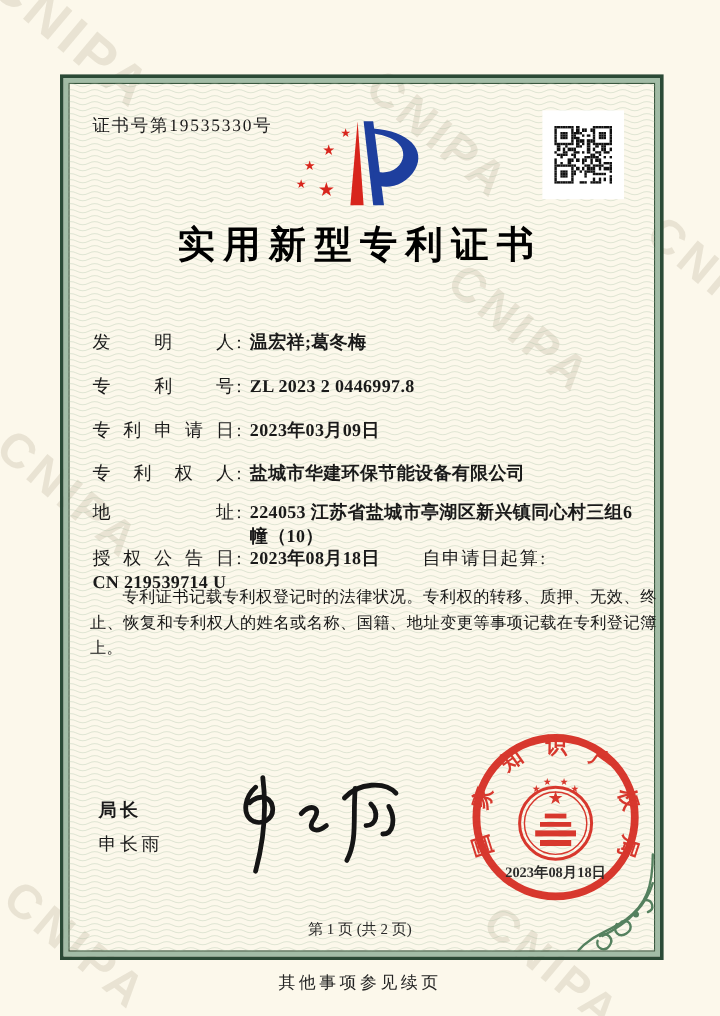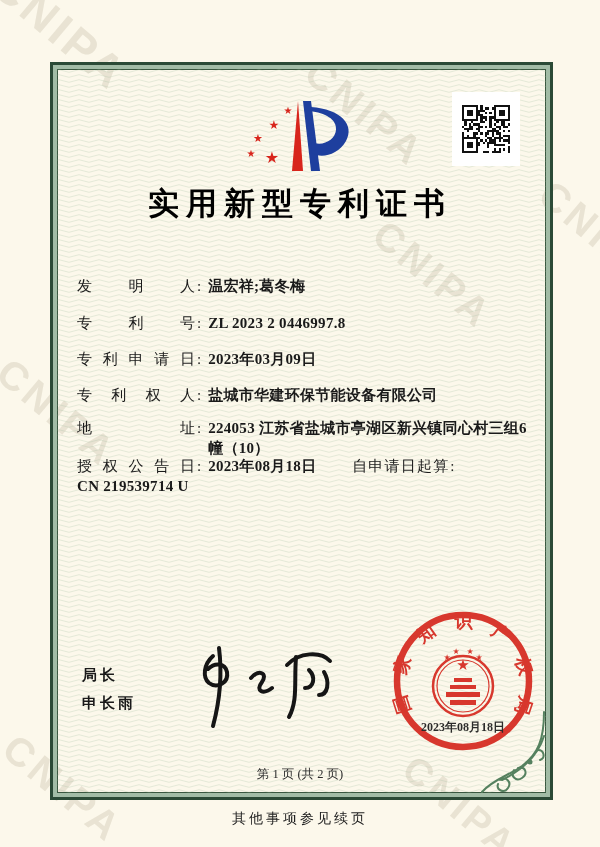--- a/index.html
+++ b/index.html
@@ -42,21 +42,21 @@
   .f-sep{display:inline-block;margin:0 7px 0 2px;vertical-align:top;}
   .f-value{display:inline-block;font-weight:bold;width:332px;vertical-align:top;letter-spacing:.3px;}
   .f-value.short{width:120px;}
   .f-value.short2{width:118px;}
   #body-text{left:75px;top:488px;width:472px;font-size:13.5px;line-height:1.55;
              text-align:justify;color:#151515;}
   #body-text p{margin:0 0 7px;text-indent:2em;}
   #officer-title{left:82px;top:666px;font-family:"Liberation Sans",sans-serif;
                  font-weight:600;font-size:15px;letter-spacing:3px;}
   #officer-name{left:82px;top:694px;font-family:"Liberation Sans",sans-serif;
-                font-weight:700;font-size:15px;letter-spacing:3px;}
+                font-weight:400;font-size:15px;letter-spacing:3px;}
   #signature{left:175px;top:642px;width:170px;height:90px;z-index:4;}
   #seal{left:388px;top:606px;width:150px;height:150px;z-index:4;opacity:.92;}
   #ornament{left:478px;top:710px;width:72px;height:86px;z-index:3;}
   #page-num{left:0;top:766px;width:100%;text-align:center;font-size:12.5px;color:#2a2a2a;}
   #footer-note{left:0;top:810px;width:100%;text-align:center;font-size:14px;
                letter-spacing:3px;color:#222;}
 </style>
 </head>
 <body>
 
@@ -216,20 +216,21 @@
       <path d="M0 690 q5 -2.6 10 0 t10 0 q5 -2.6 10 0 t10 0 q5 -2.6 10 0 t10 0 q5 -2.6 10 0 t10 0 q5 -2.6 10 0 t10 0 q5 -2.6 10 0 t10 0 q5 -2.6 10 0 t10 0 q5 -2.6 10 0 t10 0 q5 -2.6 10 0 t10 0 q5 -2.6 10 0 t10 0 q5 -2.6 10 0 t10 0 q5 -2.6 10 0 t10 0 q5 -2.6 10 0 t10 0 q5 -2.6 10 0 t10 0 q5 -2.6 10 0 t10 0 q5 -2.6 10 0 t10 0 q5 -2.6 10 0 t10 0 q5 -2.6 10 0 t10 0 q5 -2.6 10 0 t10 0 q5 -2.6 10 0 t10 0 q5 -2.6 10 0 t10 0 q5 -2.6 10 0 t10 0 q5 -2.6 10 0 t10 0 q5 -2.6 10 0 t10 0 q5 -2.6 10 0 t10 0"></path>
       <path d="M0 695 q5 -2.6 10 0 t10 0 q5 -2.6 10 0 t10 0 q5 -2.6 10 0 t10 0 q5 -2.6 10 0 t10 0 q5 -2.6 10 0 t10 0 q5 -2.6 10 0 t10 0 q5 -2.6 10 0 t10 0 q5 -2.6 10 0 t10 0 q5 -2.6 10 0 t10 0 q5 -2.6 10 0 t10 0 q5 -2.6 10 0 t10 0 q5 -2.6 10 0 t10 0 q5 -2.6 10 0 t10 0 q5 -2.6 10 0 t10 0 q5 -2.6 10 0 t10 0 q5 -2.6 10 0 t10 0 q5 -2.6 10 0 t10 0 q5 -2.6 10 0 t10 0 q5 -2.6 10 0 t10 0 q5 -2.6 10 0 t10 0 q5 -2.6 10 0 t10 0 q5 -2.6 10 0 t10 0 q5 -2.6 10 0 t10 0 q5 -2.6 10 0 t10 0 q5 -2.6 10 0 t10 0"></path>
       <path d="M0 700 q5 -2.6 10 0 t10 0 q5 -2.6 10 0 t10 0 q5 -2.6 10 0 t10 0 q5 -2.6 10 0 t10 0 q5 -2.6 10 0 t10 0 q5 -2.6 10 0 t10 0 q5 -2.6 10 0 t10 0 q5 -2.6 10 0 t10 0 q5 -2.6 10 0 t10 0 q5 -2.6 10 0 t10 0 q5 -2.6 10 0 t10 0 q5 -2.6 10 0 t10 0 q5 -2.6 10 0 t10 0 q5 -2.6 10 0 t10 0 q5 -2.6 10 0 t10 0 q5 -2.6 10 0 t10 0 q5 -2.6 10 0 t10 0 q5 -2.6 10 0 t10 0 q5 -2.6 10 0 t10 0 q5 -2.6 10 0 t10 0 q5 -2.6 10 0 t10 0 q5 -2.6 10 0 t10 0 q5 -2.6 10 0 t10 0 q5 -2.6 10 0 t10 0 q5 -2.6 10 0 t10 0"></path>
       <path d="M0 705 q5 -2.6 10 0 t10 0 q5 -2.6 10 0 t10 0 q5 -2.6 10 0 t10 0 q5 -2.6 10 0 t10 0 q5 -2.6 10 0 t10 0 q5 -2.6 10 0 t10 0 q5 -2.6 10 0 t10 0 q5 -2.6 10 0 t10 0 q5 -2.6 10 0 t10 0 q5 -2.6 10 0 t10 0 q5 -2.6 10 0 t10 0 q5 -2.6 10 0 t10 0 q5 -2.6 10 0 t10 0 q5 -2.6 10 0 t10 0 q5 -2.6 10 0 t10 0 q5 -2.6 10 0 t10 0 q5 -2.6 10 0 t10 0 q5 -2.6 10 0 t10 0 q5 -2.6 10 0 t10 0 q5 -2.6 10 0 t10 0 q5 -2.6 10 0 t10 0 q5 -2.6 10 0 t10 0 q5 -2.6 10 0 t10 0 q5 -2.6 10 0 t10 0 q5 -2.6 10 0 t10 0"></path>
       <path d="M0 710 q5 -2.6 10 0 t10 0 q5 -2.6 10 0 t10 0 q5 -2.6 10 0 t10 0 q5 -2.6 10 0 t10 0 q5 -2.6 10 0 t10 0 q5 -2.6 10 0 t10 0 q5 -2.6 10 0 t10 0 q5 -2.6 10 0 t10 0 q5 -2.6 10 0 t10 0 q5 -2.6 10 0 t10 0 q5 -2.6 10 0 t10 0 q5 -2.6 10 0 t10 0 q5 -2.6 10 0 t10 0 q5 -2.6 10 0 t10 0 q5 -2.6 10 0 t10 0 q5 -2.6 10 0 t10 0 q5 -2.6 10 0 t10 0 q5 -2.6 10 0 t10 0 q5 -2.6 10 0 t10 0 q5 -2.6 10 0 t10 0 q5 -2.6 10 0 t10 0 q5 -2.6 10 0 t10 0 q5 -2.6 10 0 t10 0 q5 -2.6 10 0 t10 0 q5 -2.6 10 0 t10 0"></path>
       <path d="M0 715 q5 -2.6 10 0 t10 0 q5 -2.6 10 0 t10 0 q5 -2.6 10 0 t10 0 q5 -2.6 10 0 t10 0 q5 -2.6 10 0 t10 0 q5 -2.6 10 0 t10 0 q5 -2.6 10 0 t10 0 q5 -2.6 10 0 t10 0 q5 -2.6 10 0 t10 0 q5 -2.6 10 0 t10 0 q5 -2.6 10 0 t10 0 q5 -2.6 10 0 t10 0 q5 -2.6 10 0 t10 0 q5 -2.6 10 0 t10 0 q5 -2.6 10 0 t10 0 q5 -2.6 10 0 t10 0 q5 -2.6 10 0 t10 0 q5 -2.6 10 0 t10 0 q5 -2.6 10 0 t10 0 q5 -2.6 10 0 t10 0 q5 -2.6 10 0 t10 0 q5 -2.6 10 0 t10 0 q5 -2.6 10 0 t10 0 q5 -2.6 10 0 t10 0 q5 -2.6 10 0 t10 0"></path>
       <path d="M0 720 q5 -2.6 10 0 t10 0 q5 -2.6 10 0 t10 0 q5 -2.6 10 0 t10 0 q5 -2.6 10 0 t10 0 q5 -2.6 10 0 t10 0 q5 -2.6 10 0 t10 0 q5 -2.6 10 0 t10 0 q5 -2.6 10 0 t10 0 q5 -2.6 10 0 t10 0 q5 -2.6 10 0 t10 0 q5 -2.6 10 0 t10 0 q5 -2.6 10 0 t10 0 q5 -2.6 10 0 t10 0 q5 -2.6 10 0 t10 0 q5 -2.6 10 0 t10 0 q5 -2.6 10 0 t10 0 q5 -2.6 10 0 t10 0 q5 -2.6 10 0 t10 0 q5 -2.6 10 0 t10 0 q5 -2.6 10 0 t10 0 q5 -2.6 10 0 t10 0 q5 -2.6 10 0 t10 0 q5 -2.6 10 0 t10 0 q5 -2.6 10 0 t10 0 q5 -2.6 10 0 t10 0"></path>
       <path d="M0 725 q5 -2.6 10 0 t10 0 q5 -2.6 10 0 t10 0 q5 -2.6 10 0 t10 0 q5 -2.6 10 0 t10 0 q5 -2.6 10 0 t10 0 q5 -2.6 10 0 t10 0 q5 -2.6 10 0 t10 0 q5 -2.6 10 0 t10 0 q5 -2.6 10 0 t10 0 q5 -2.6 10 0 t10 0 q5 -2.6 10 0 t10 0 q5 -2.6 10 0 t10 0 q5 -2.6 10 0 t10 0 q5 -2.6 10 0 t10 0 q5 -2.6 10 0 t10 0 q5 -2.6 10 0 t10 0 q5 -2.6 10 0 t10 0 q5 -2.6 10 0 t10 0 q5 -2.6 10 0 t10 0 q5 -2.6 10 0 t10 0 q5 -2.6 10 0 t10 0 q5 -2.6 10 0 t10 0 q5 -2.6 10 0 t10 0 q5 -2.6 10 0 t10 0 q5 -2.6 10 0 t10 0"></path>
     </svg>
 
+  <div class="c" id="cert-no">证书号第19535330号</div>
 
   <svg class="c" id="logo" viewBox="0 0 124 82">
     <text x="47" y="19" font-size="10" fill="#d8251c" text-anchor="middle">★</text>
     <text x="33" y="34" font-size="12" fill="#d8251c" text-anchor="middle">★</text>
     <text x="17" y="47" font-size="11" fill="#d8251c" text-anchor="middle">★</text>
     <text x="10" y="62" font-size="10" fill="#d8251c" text-anchor="middle">★</text>
     <text x="31" y="68" font-size="16" fill="#d8251c" text-anchor="middle">★</text>
     <polygon points="57,6 51,76 62,76" fill="#d8251c"></polygon>
     <polygon points="62,6 70,6 79,76 70,76" fill="#1e3f9e"></polygon>
     <path d="M70 12 C100 14 114 30 105 46 C97 60 80 64 71 58 L70 47 C82 52 94 45 95 35 C96 24 84 18 69 16 Z" fill="#1e3f9e"></path>
@@ -485,20 +486,21 @@
     <span class="f-label">专利权人</span><span class="f-sep">:</span><span class="f-value">盐城市华建环保节能设备有限公司</span>
   </div>
   <div class="row r5">
     <span class="f-label">地址</span><span class="f-sep">:</span><span class="f-value">224053 江苏省盐城市亭湖区新兴镇同心村三组6幢（10）</span>
   </div>
   <div class="row r6">
     <span class="f-label">授权公告日</span><span class="f-sep">:</span><span class="f-value short">2023年08月18日</span><span class="f-label2">自申请日起算</span><span class="f-sep">:</span><span class="f-value short2">CN 219539714 U</span>
   </div>
 
   <div class="c" id="body-text">
+    <p>专利证书记载专利权登记时的法律状况。专利权的转移、质押、无效、终止、恢复和专利权人的姓名或名称、国籍、地址变更等事项记载在专利登记簿上。</p>
   </div>
 
   <div class="c" id="officer-title">局长</div>
   <div class="c" id="officer-name">申长雨</div>
 
   <svg class="c" id="signature" viewBox="0 0 170 90" fill="none" stroke="#151515" stroke-width="4" stroke-linecap="round" stroke-linejoin="round">
     <path d="M38 14 C29 22 27 35 34 41 C42 47 54 41 52 30 C50 21 40 20 33 27"></path>
     <path d="M44 6 C47 30 45 58 38 84"></path>
     <path d="M76 36 C84 27 93 31 87 40 C80 49 88 53 97 46"></path>
     <path d="M112 23 C124 10 146 9 155 19"></path>

